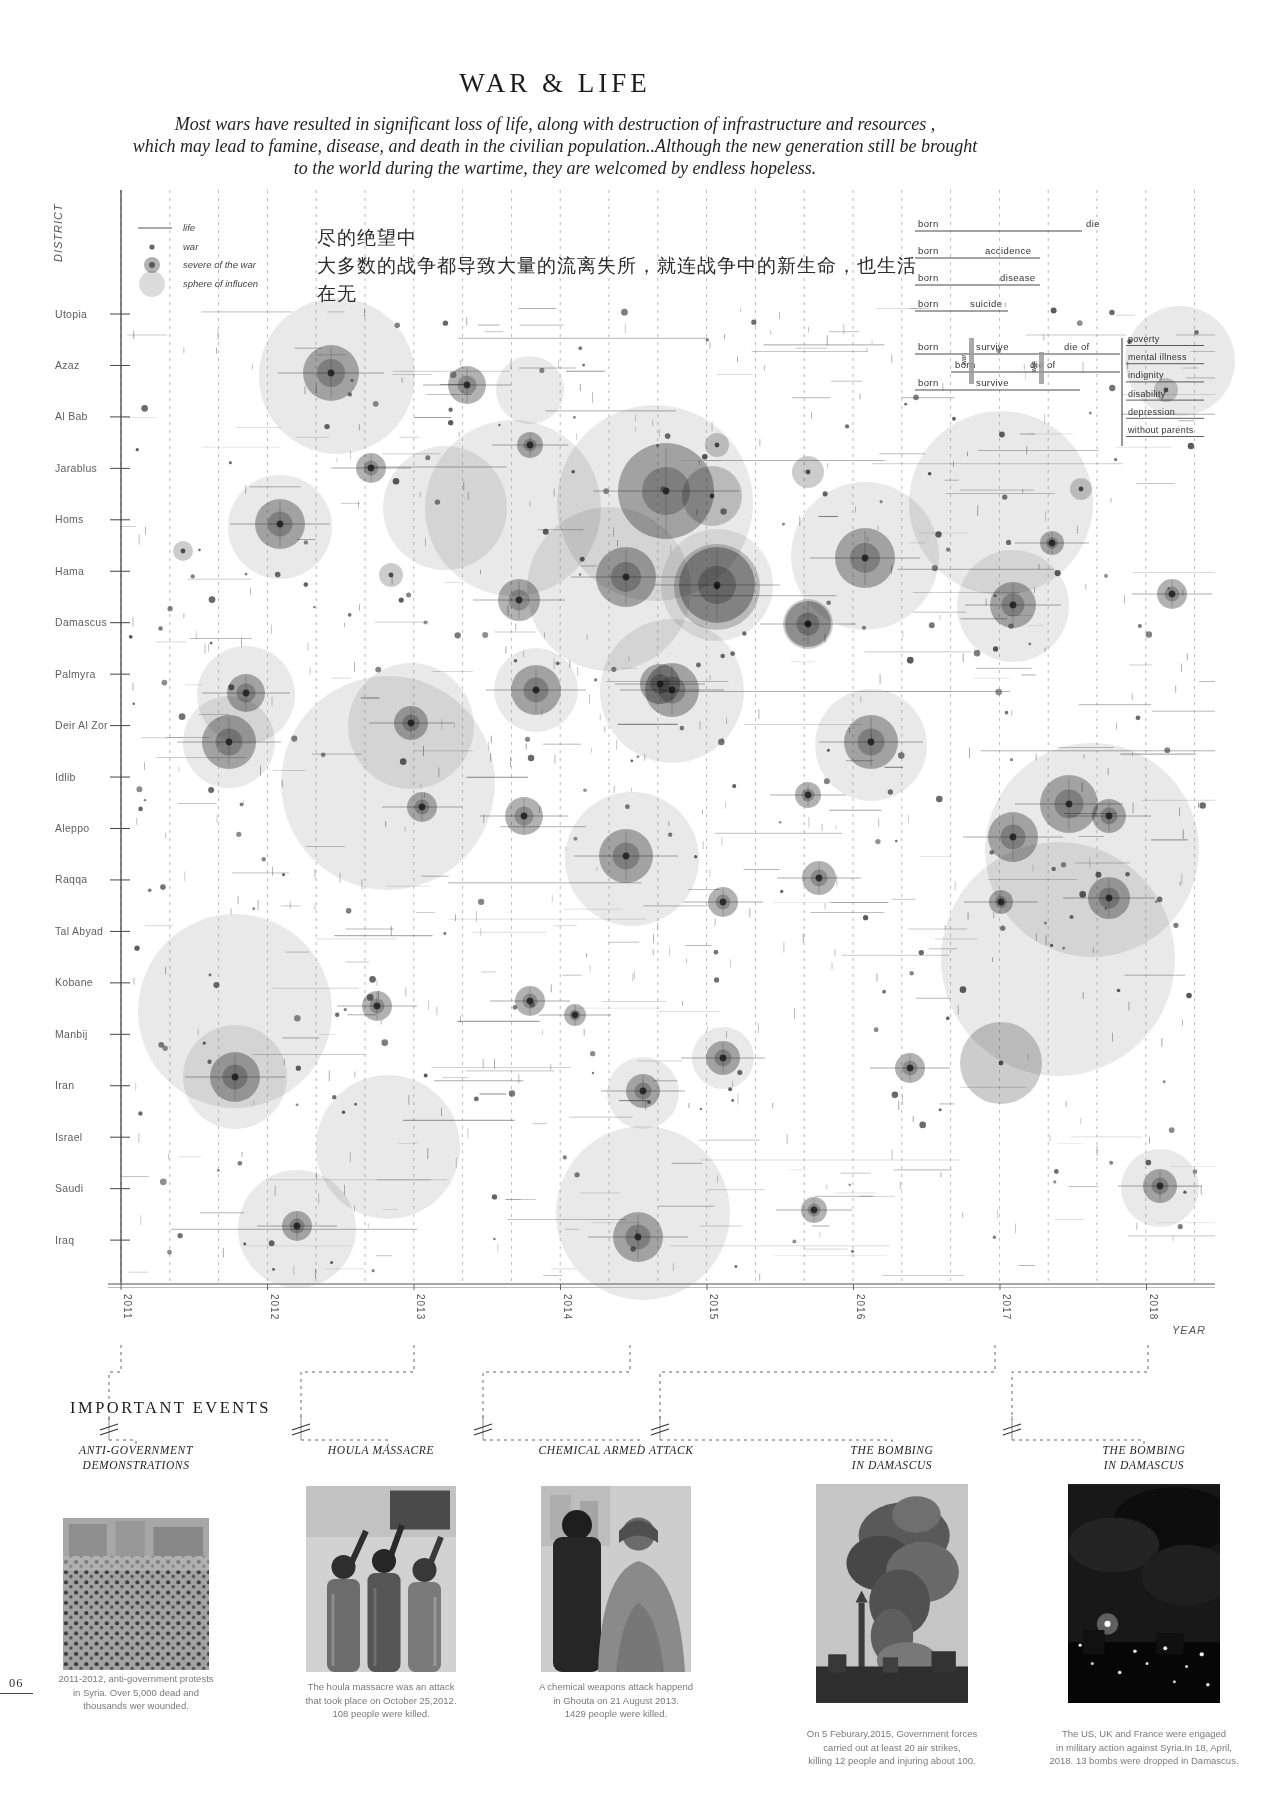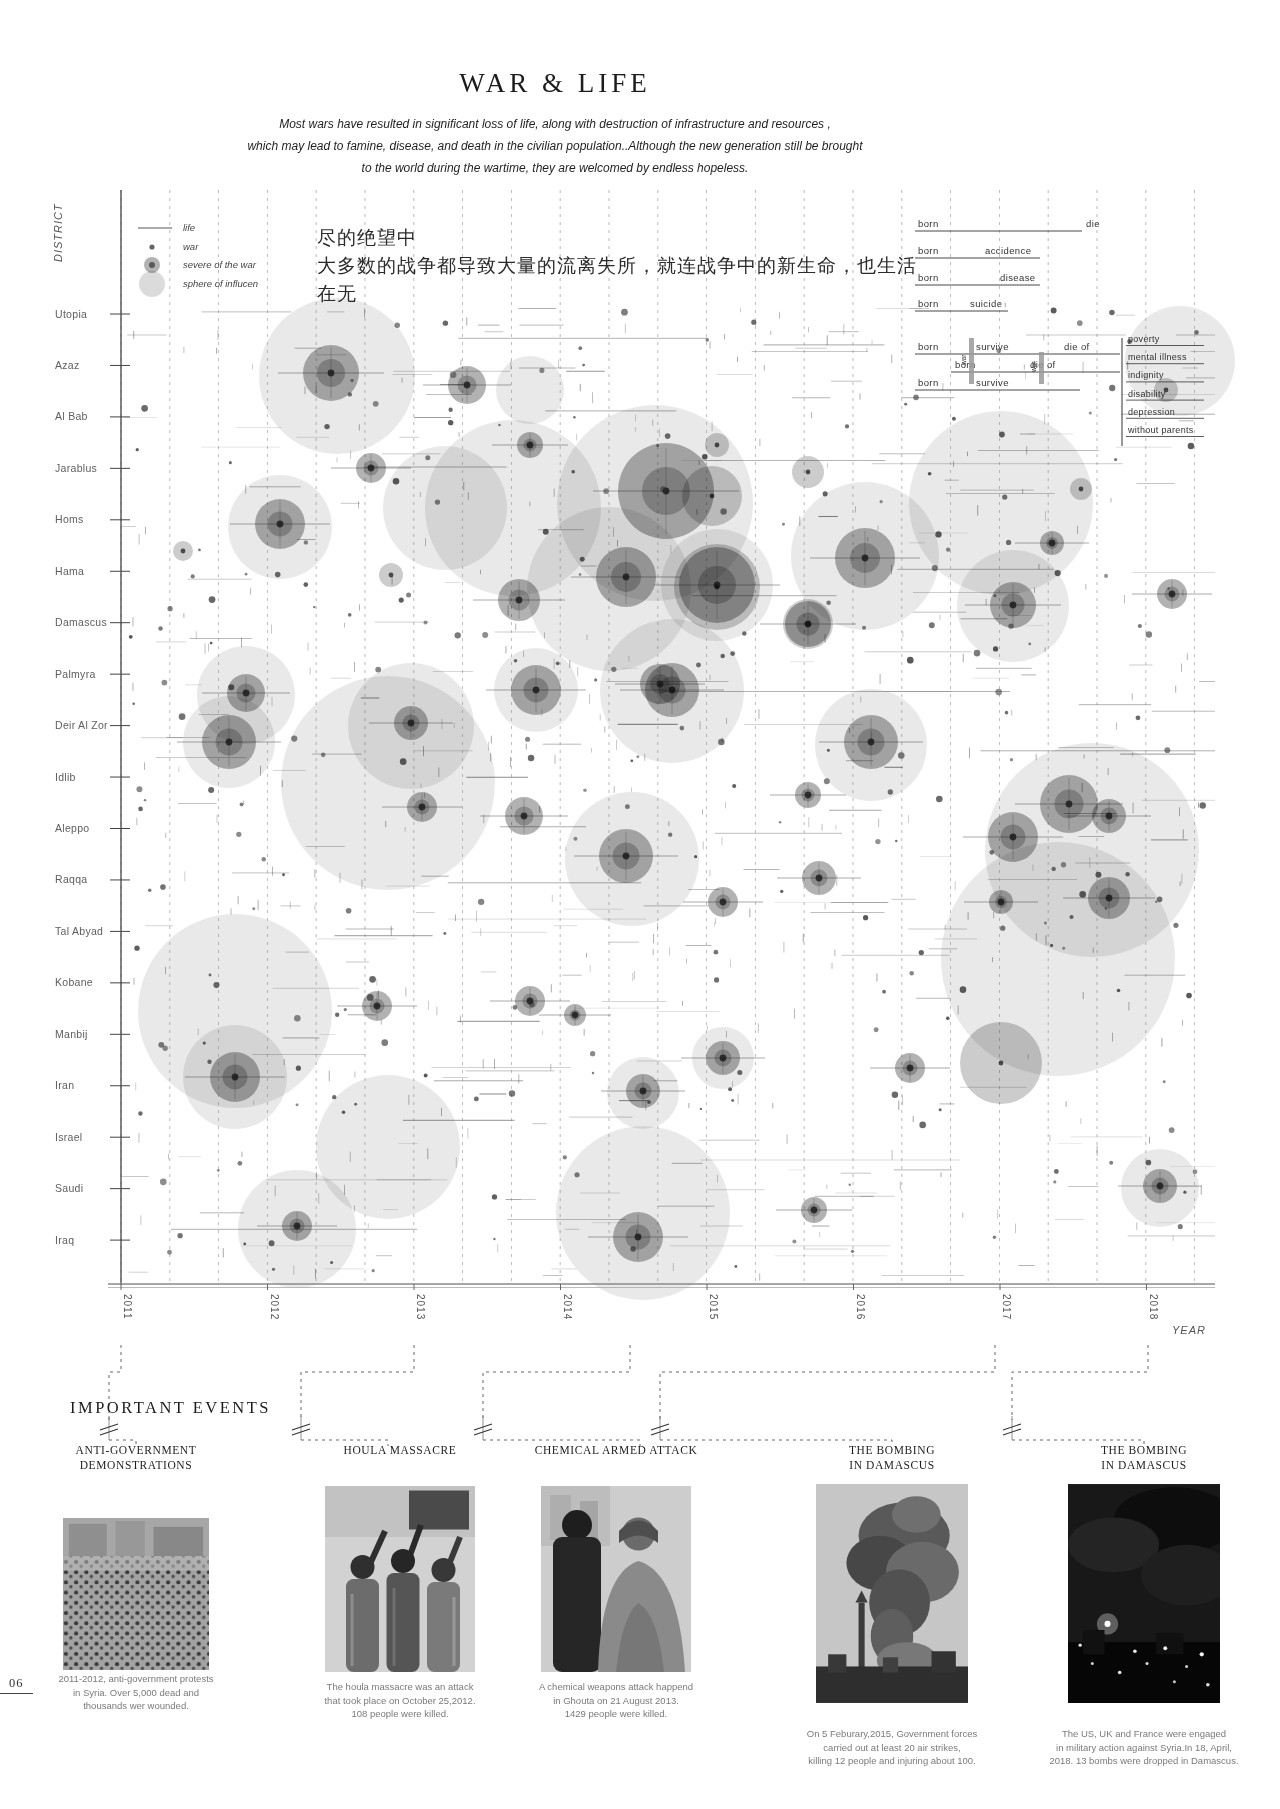--- a/index.html
+++ b/index.html
@@ -1,37 +1,37 @@
 <!DOCTYPE html>
 <html><head>
 <meta charset="utf-8">
 <style>
   html,body{margin:0;padding:0;background:#e9e9e6;}
   .canvas{position:relative;width:1280px;height:1809px;background:#ffffff;
           font-family:"Liberation Sans",sans-serif;color:#222;overflow:hidden;margin:0 auto;}
   .hdr{position:absolute;left:0;top:0;width:1110px;text-align:center;}
   .hdr h1{margin:68px 0 0 0;font-family:"Liberation Serif",serif;font-weight:normal;
           font-size:27px;letter-spacing:4px;color:#1c1c1c;}
-  .hdr .sub{margin:14px 0 0 0;font-family:Liberation Sans, sans-serif;font-style:italic;
-          font-size:12px;line-height:22px;color:#1f1f1f;}
+  .hdr .sub{margin:14px 0 0 0;font-family:Liberation Serif, serif;font-style:italic;
+          font-size:18px;line-height:22px;color:#1f1f1f;}
   .hdr .sub span{display:block;}
   #chart-svg{position:absolute;left:0;top:0;}
   .cn{position:absolute;left:317px;top:224px;width:600px;font-size:19px;line-height:28px;
       color:#2b2b2b;letter-spacing:1px;}
   .cn span{display:block;}
   .ev-head{position:absolute;left:62px;top:1390px;margin:8px;font-family:"Liberation Serif",serif;
       font-weight:normal;font-size:16.5px;letter-spacing:2.5px;color:#1c1c1c;}
   .card{position:absolute;top:1443px;width:200px;text-align:center;}
   .card h3{margin:0;font-family:"Liberation Serif",serif;font-weight:normal;font-size:11.5px;
       letter-spacing:.6px;line-height:15px;min-height:30px;color:#1e1e1e;}
-  .card h3 span{display:block;}
+  .card h3 span{display:block;font-style:italic;}
   .photo{display:block;margin:0 auto;background:#bbb;}
   .cap{margin:0;font-size:9.5px;line-height:13.5px;color:#7a7a7a;}
   .cap span{display:block;}
-  .c1{left:36px;}  .c2{left:300px;} .c3{left:516px;} .c4{left:792px;} .c5{left:1044px;}
+  .c1{left:36px;}  .c2{left:281px;} .c3{left:516px;} .c4{left:792px;} .c5{left:1044px;}
   .c1 .photo{margin-top:45px;} .c2 .photo,.c3 .photo{margin-top:13px;} .c4 .photo,.c5 .photo{margin-top:11px;}
   .c1 .cap{margin-top:2px;} .c2 .cap,.c3 .cap{margin-top:8px;} .c4 .cap,.c5 .cap{margin-top:24px;}
   .foot{position:absolute;left:0;top:1673px;width:1110px;text-align:left;}
   .foot span{display:inline-block;font-family:"Liberation Serif",serif;font-size:12.5px;
       letter-spacing:1px;color:#333;border-bottom:1px solid #444;padding:0 9px 2px 9px;}
 </style>
 </head>
 <body>
 
 <div class="canvas">

